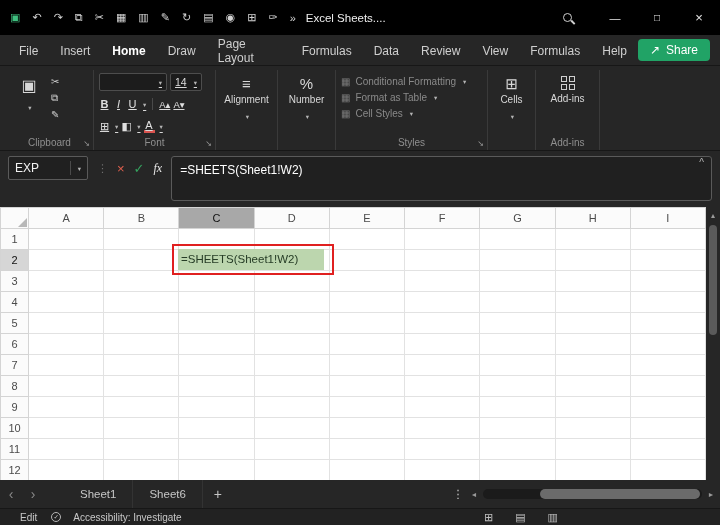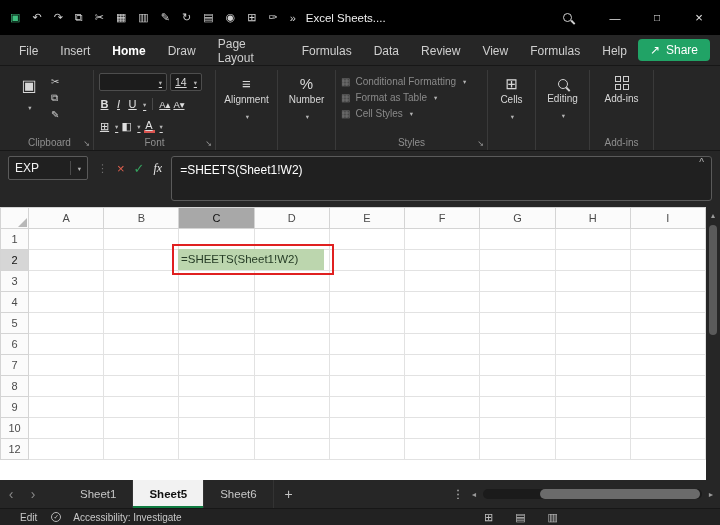--- a/index.html
+++ b/index.html
@@ -268,27 +268,20 @@
     </div>
 
     <div class="group g-cells">
       <div class="bigbtn">
         <span class="big-ic">⊞</span>
         <span class="big-label">Cells</span>
         <span class="dd"></span>
       </div>
     </div>
 
-    <div class="group g-editing">
-      <div class="bigbtn">
-        <span class="mag bigmag"></span>
-        <span class="big-label">Editing</span>
-        <span class="dd"></span>
-      </div>
-    </div>
 
     <div class="group g-addins">
       <div class="bigbtn">
         <span class="grid4">
             <i></i>
             <i></i>
             <i></i>
             <i></i>
           </span>
         <span class="big-label">Add-ins</span>
@@ -446,20 +439,32 @@
             <td class="cell"></td>
             <td class="cell"></td>
             <td class="cell"></td>
             <td class="cell"></td>
             <td class="cell"></td>
             <td class="cell"></td>
             <td class="cell"></td>
             <td class="cell"></td>
           </tr>
           <tr>
+            <th class="rowhead">11</th>
+            <td class="cell"></td>
+            <td class="cell"></td>
+            <td class="cell"></td>
+            <td class="cell"></td>
+            <td class="cell"></td>
+            <td class="cell"></td>
+            <td class="cell"></td>
+            <td class="cell"></td>
+            <td class="cell"></td>
+          </tr>
+          <tr>
             <th class="rowhead">12</th>
             <td class="cell"></td>
             <td class="cell"></td>
             <td class="cell"></td>
             <td class="cell"></td>
             <td class="cell"></td>
             <td class="cell"></td>
             <td class="cell"></td>
             <td class="cell"></td>
             <td class="cell"></td>
@@ -473,21 +478,20 @@
     <div class="annot">
       <div class="active-cell">=SHEETS(Sheet1!W2)</div>
     </div>
   </section>
 
   <section class="tabbar">
     <span class="nav">‹</span>
     <span class="nav">›</span>
     <div class="tab-list">
         <div class="sheet-tab">Sheet1</div>
-        <div class="sheet-tab active">Sheet5</div>
         <div class="sheet-tab">Sheet6</div>
       </div>
     <span class="addtab">+</span>
     <div class="tb2-spacer"></div>
     <span class="tabmenu">⋮</span>
     <div class="hscroll">
       <span class="hs-arrow">◄</span>
       <div class="hs-track">
         <div class="hs-thumb"></div>
       </div>

